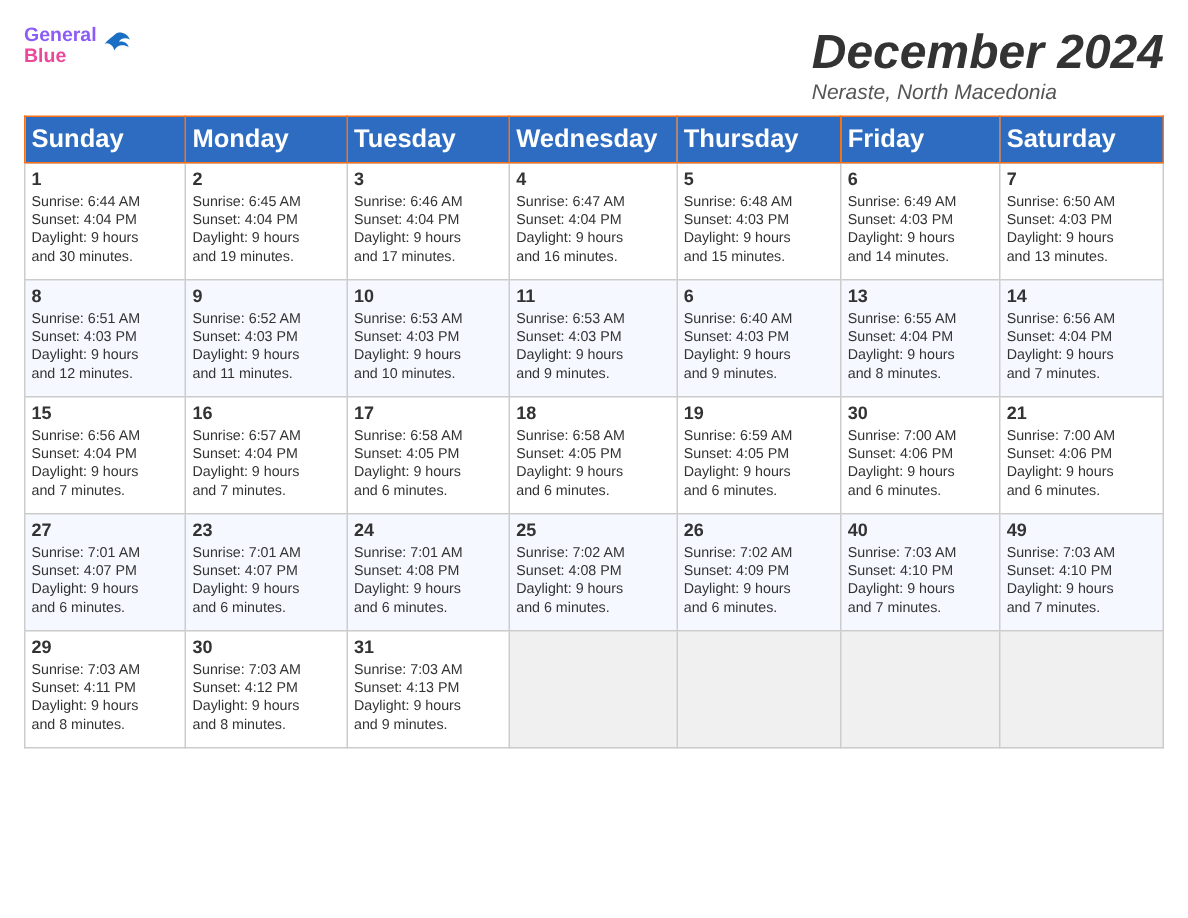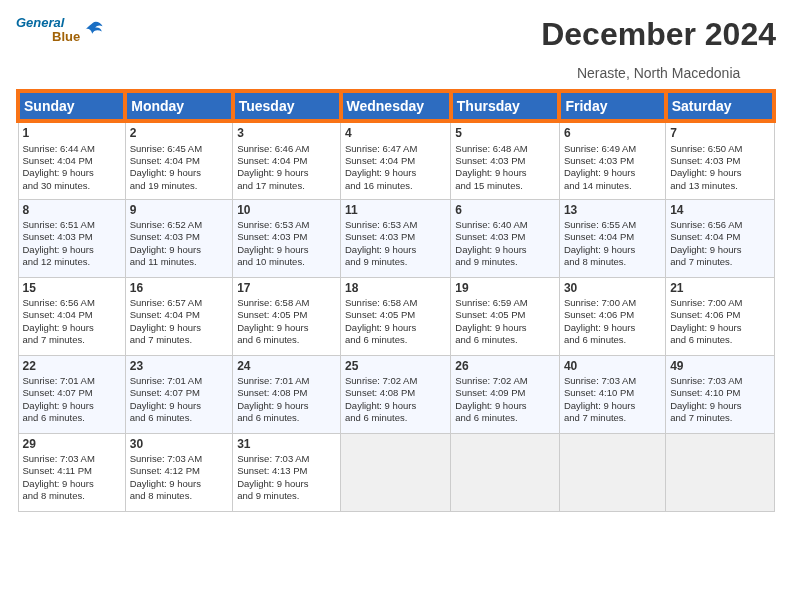--- a/index.html
+++ b/index.html
@@ -25,52 +25,52 @@
       align-items: center;
       gap: 2px;
     }
     .logo-text {
       display: flex;
       flex-direction: column;
       font-size: 13px;
       font-weight: bold;
       line-height: 1.1;
     }
-    .logo-general { color: #0369a1; font-style: italic; }
-    .logo-blue { color: #a16207; margin-left: 36px; }
+    .logo-general { color: #8b5cf6; }
+    .logo-blue { color: #ec4899; }
     .logo-bird {
       width: 22px;
       height: 22px;
     }
     .title-block {
-      text-align: center;
+      text-align: left;
+      font-style: italic;
     }
     .month-title {
       font-size: 32px;
       font-weight: bold;
       color: #333;
     }
     .subtitle {
       font-size: 14px;
       color: #555;
-      margin-top: 12px;
     }
     table {
       width: 100%;
       border-collapse: collapse;
       font-size: 10px;
     }
     thead tr th {
       background-color: #2d6cc0;
       color: #fff;
-      font-size: 14px;
+      font-size: 17px;
       font-weight: bold;
       padding: 5px 4px;
       text-align: left;
-      border: 4px solid #f97316;
+      border: 1px solid #f97316;
     }
     tbody tr td {
       border: 1px solid #ccc;
       vertical-align: top;
       padding: 3px 4px;
       width: 113px;
       height: 78px;
       background: #fff;
       color: #333;
       font-size: 9.5px;
@@ -270,21 +270,21 @@
           <td>
             <span class="day-num">21</span>
             <div>Sunrise: 7:00 AM</div>
             <div>Sunset: 4:06 PM</div>
             <div>Daylight: 9 hours</div>
             <div>and 6 minutes.</div>
           </td>
         </tr>
         <tr>
           <td>
-            <span class="day-num">22</span>
+            <span class="day-num">27</span>
             <div>Sunrise: 7:01 AM</div>
             <div>Sunset: 4:07 PM</div>
             <div>Daylight: 9 hours</div>
             <div>and 6 minutes.</div>
           </td>
           <td>
             <span class="day-num">23</span>
             <div>Sunrise: 7:01 AM</div>
             <div>Sunset: 4:07 PM</div>
             <div>Daylight: 9 hours</div>

